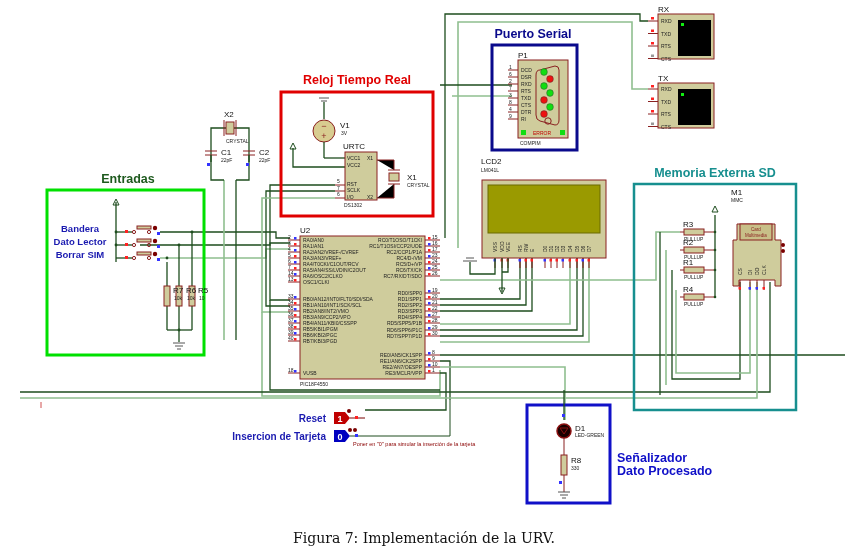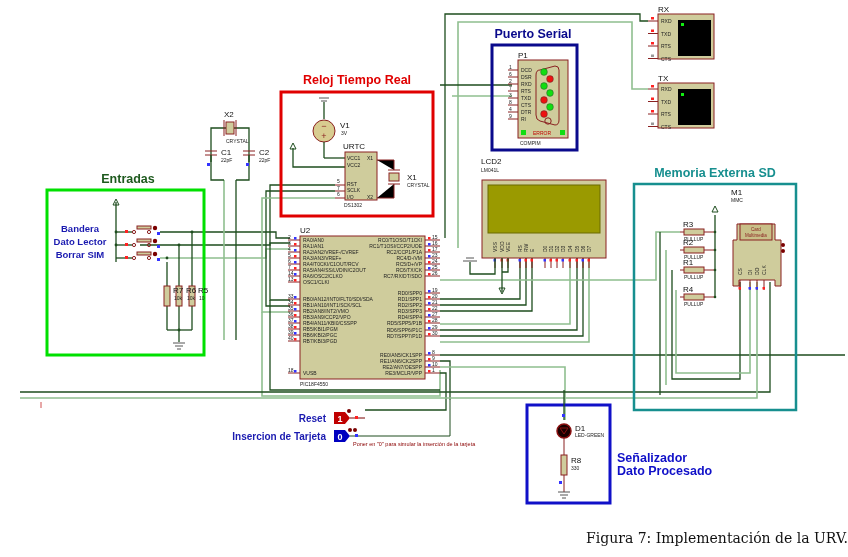--- a/index.html
+++ b/index.html
@@ -1,19 +1,19 @@
 <!DOCTYPE html>
 <html><head>
 <meta charset="utf-8">
 <style>
   html, body { margin:0; padding:0; background:#ffffff; }
   body { width:848px; height:557px; position:relative; overflow:hidden; font-family:"Liberation Sans", sans-serif; }
   #sch { position:absolute; left:0; top:0; }
   .t { font-family:"Liberation Sans", sans-serif; }
-  .caption { position:absolute; left:0; width:848px; top:530px; text-align:right; font-family:"DejaVu Serif", serif; font-size:14px; color:#111; }
+  .caption { position:absolute; left:0; width:848px; top:530px; text-align:center; font-family:"DejaVu Serif", serif; font-size:14px; color:#111; }
 </style>
 </head>
 <body>
 
 <svg id="sch" width="848" height="557" viewBox="0 0 848 557" xmlns="http://www.w3.org/2000/svg">
   <defs>
     <style>
       .w1 { stroke:#1e4d1e; stroke-width:1.3; fill:none; }
       .w2 { stroke:#8fbf8f; stroke-width:1.6; fill:none; }
       .body { fill:#cfcc9c; stroke:#8a2020; stroke-width:1; }

